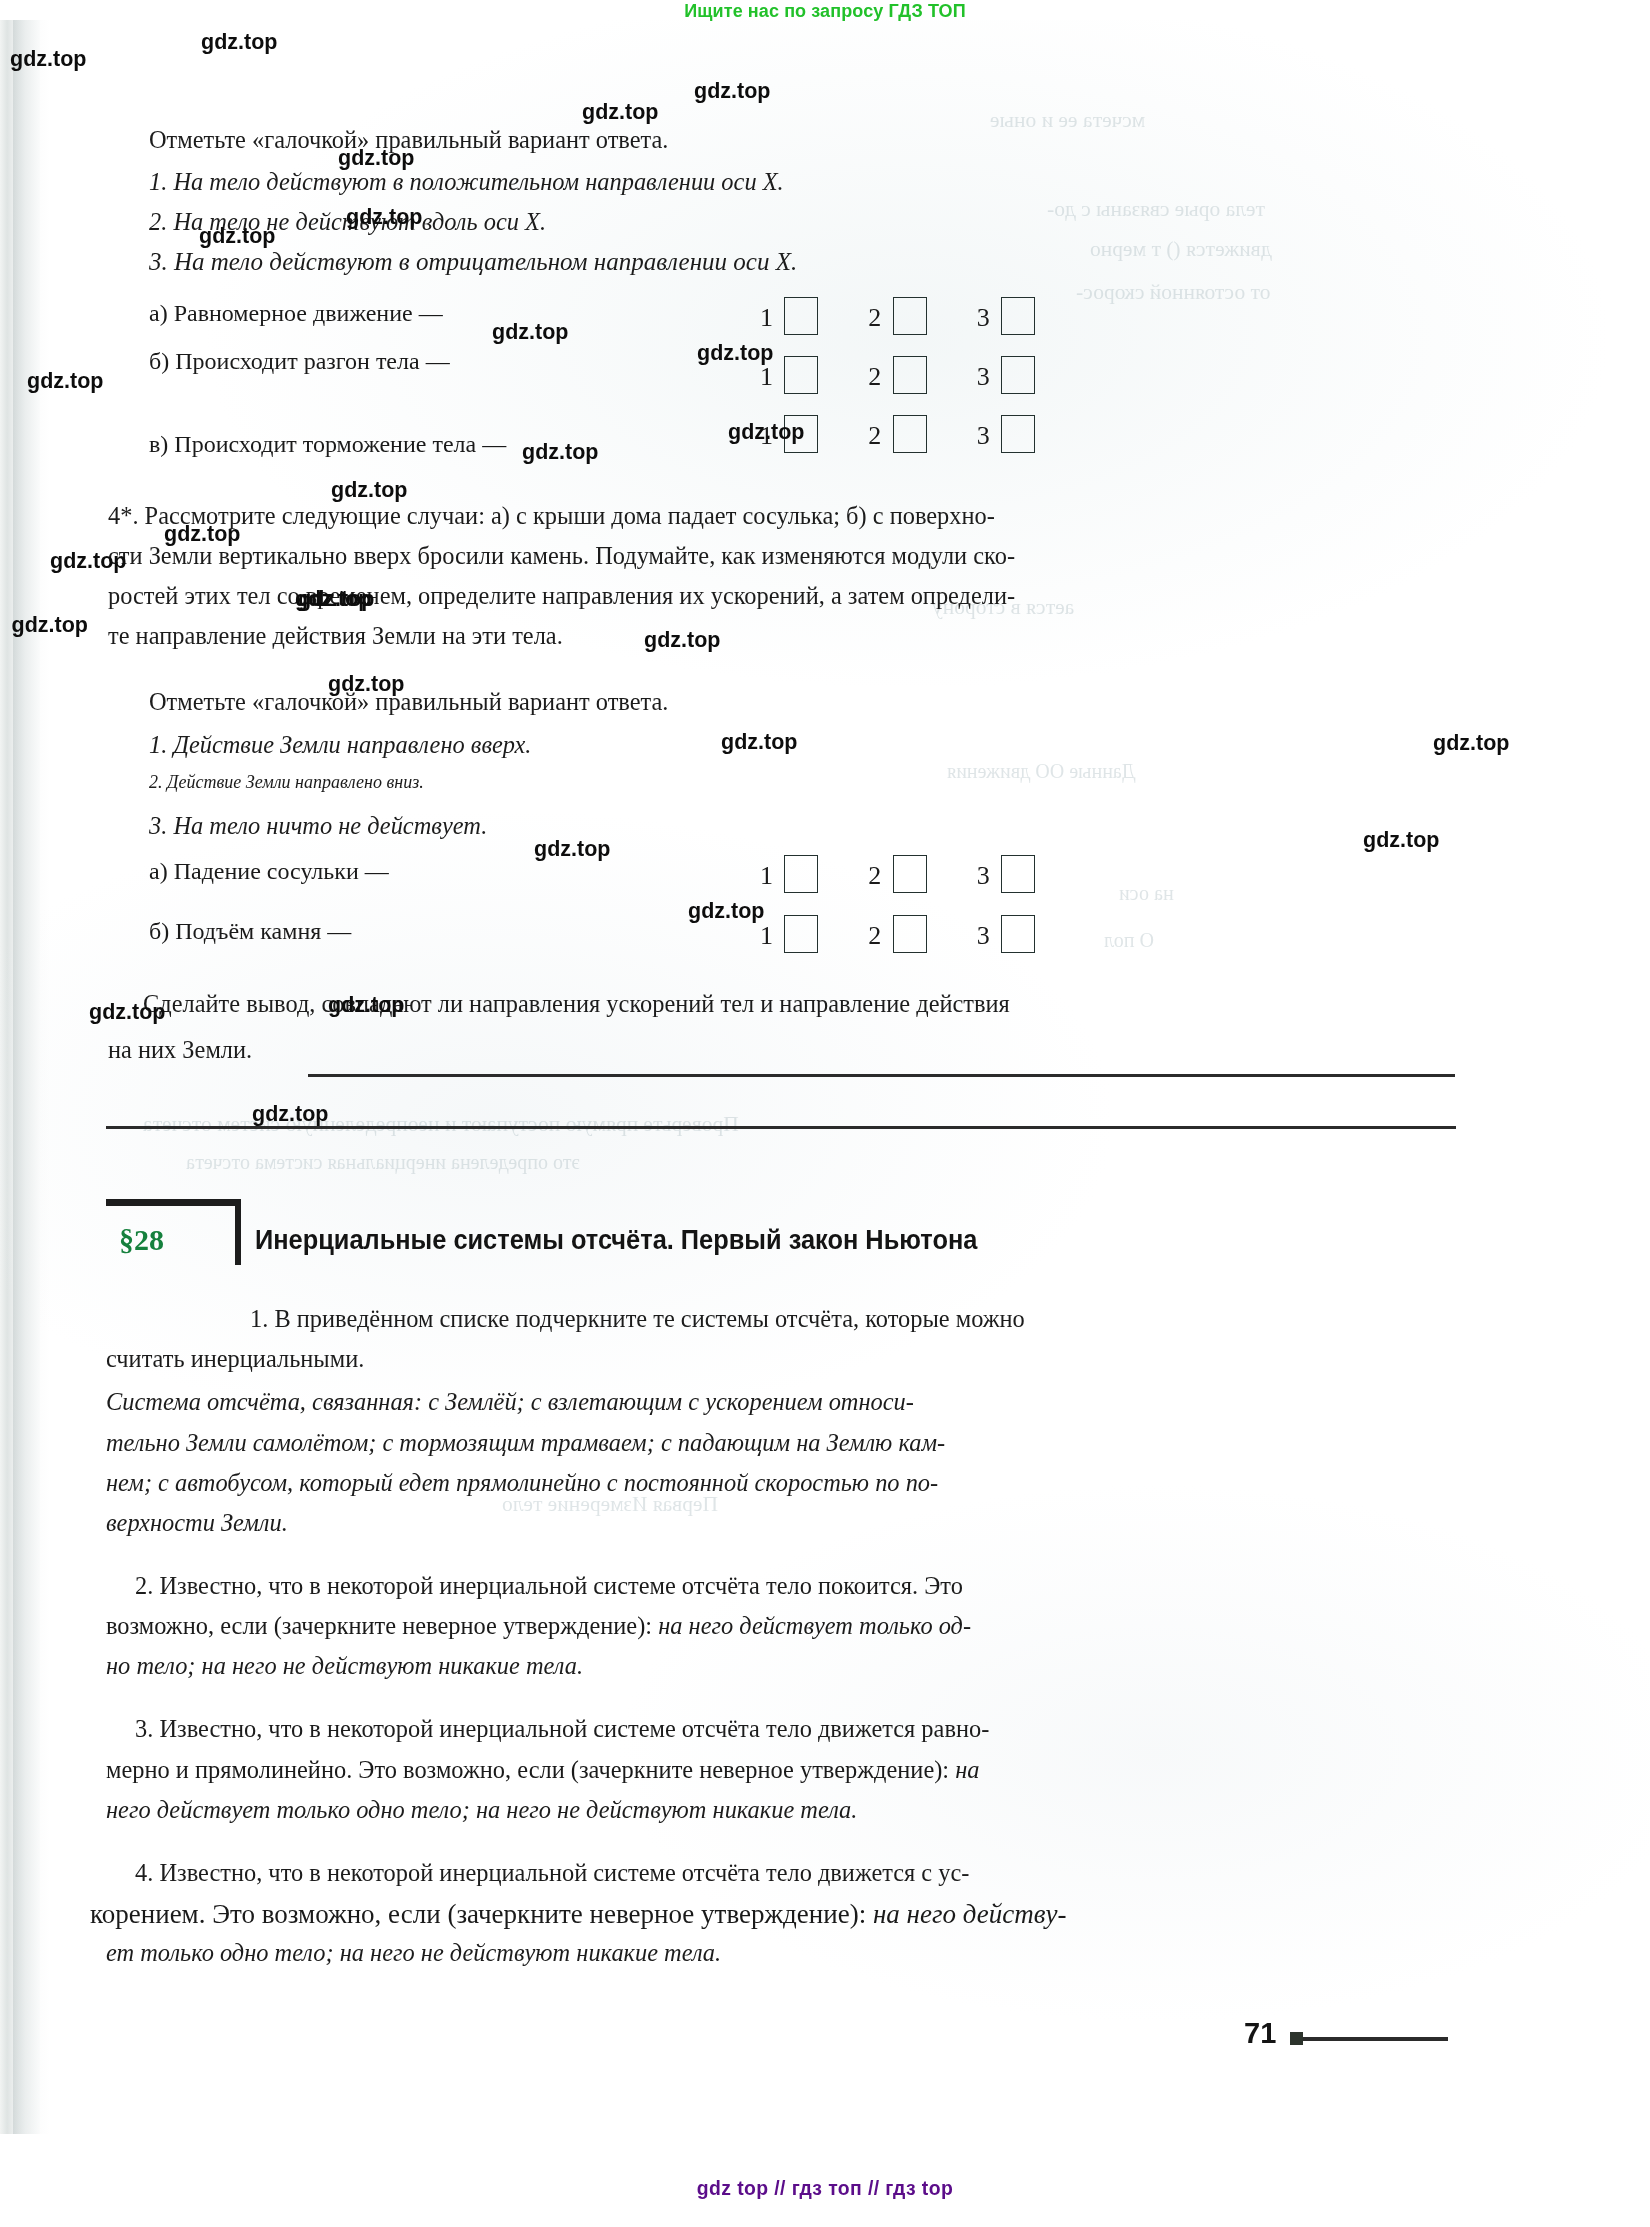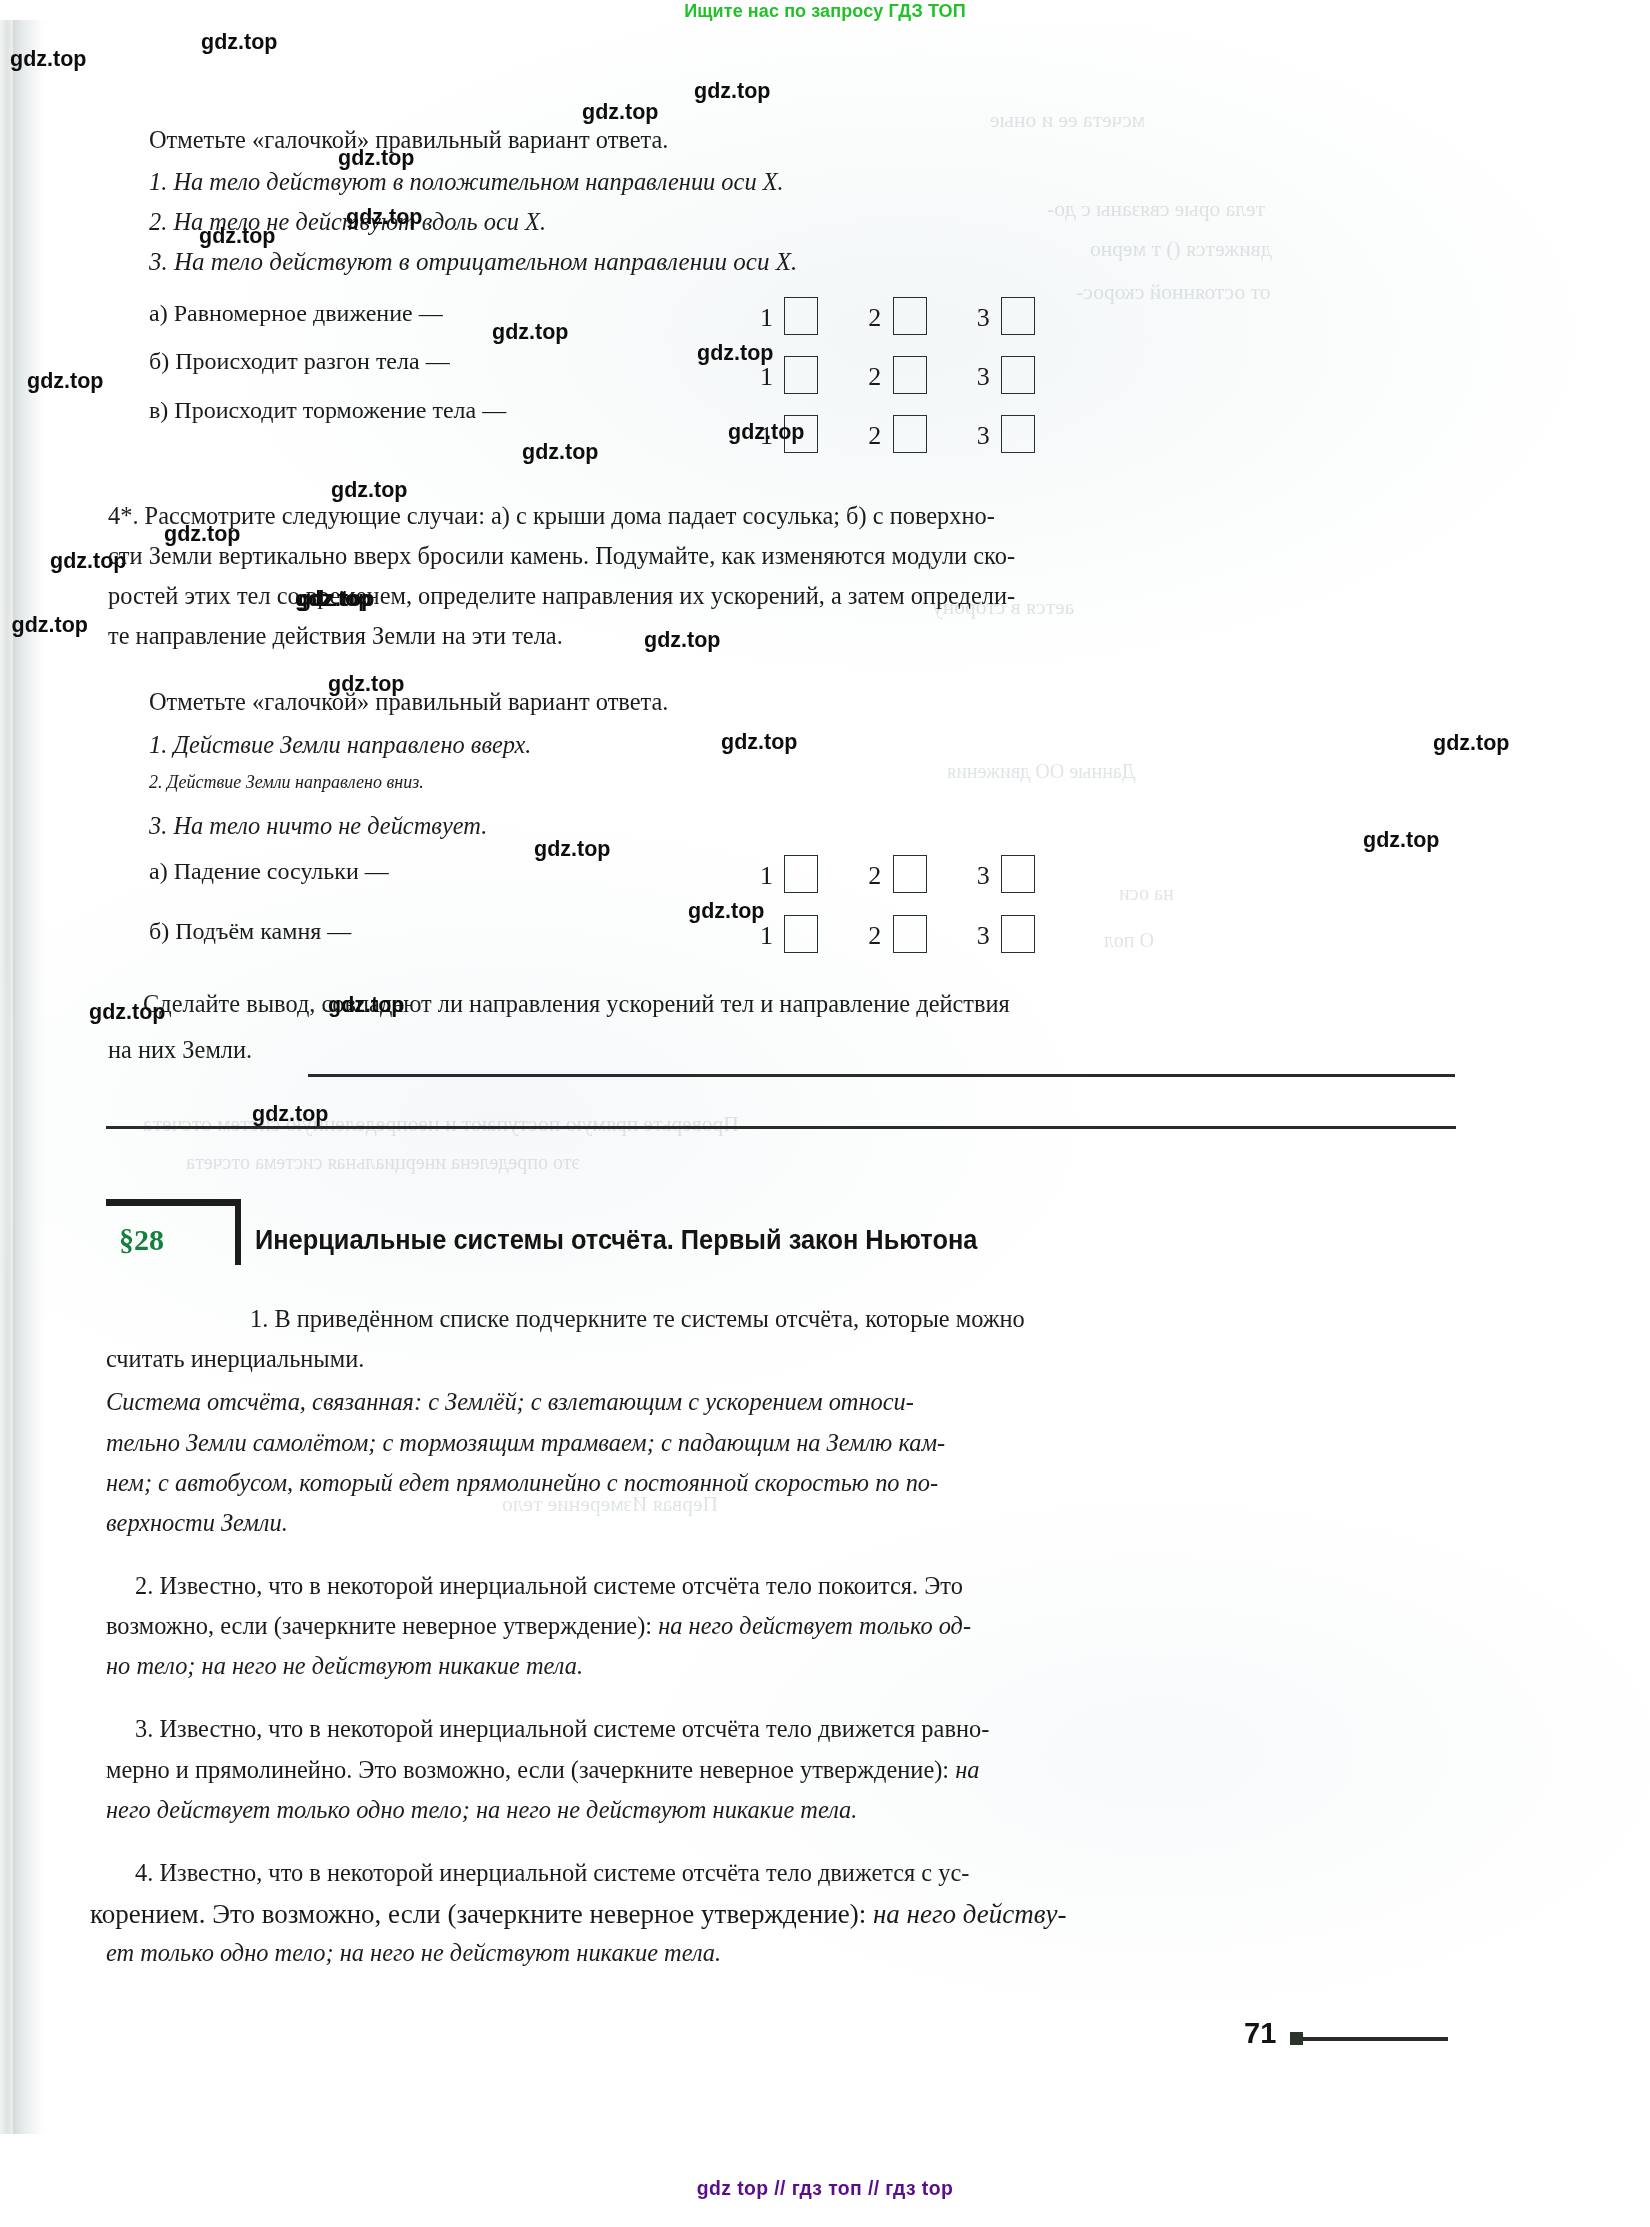--- a/index.html
+++ b/index.html
@@ -188,21 +188,21 @@
 </div>
 <div style="position:absolute; left:760px; top:356px; white-space:nowrap;">
   <span class="cnum">1</span>
   <span class="cbx"></span><span class="cgap"></span>
   <span class="cnum">2</span>
   <span class="cbx"></span><span class="cgap"></span>
   <span class="cnum">3</span>
   <span class="cbx"></span>
 </div>
 
-<div class="opt-row" style="left:149px; top:397px;">
+<div class="opt-row" style="left:149px; top:431px;">
   <span>в) Происходит торможение тела —</span>
 </div>
 <div style="position:absolute; left:760px; top:415px; white-space:nowrap;">
   <span class="cnum">1</span>
   <span class="cbx"></span><span class="cgap"></span>
   <span class="cnum">2</span>
   <span class="cbx"></span><span class="cgap"></span>
   <span class="cnum">3</span>
   <span class="cbx"></span>
 </div>

